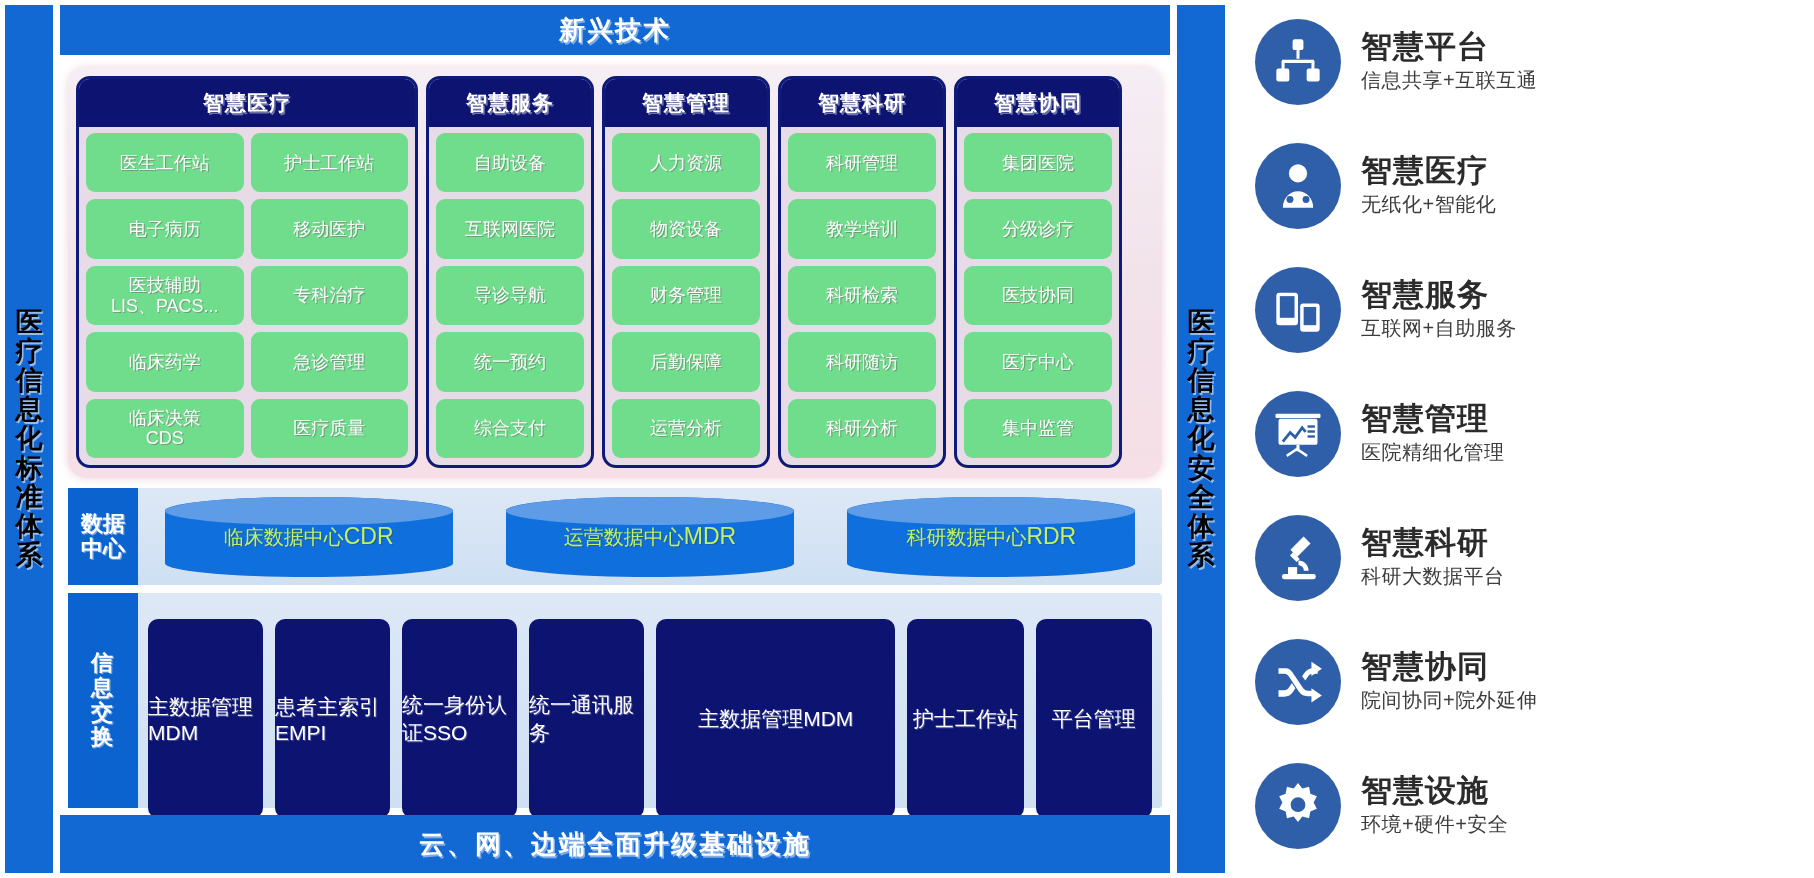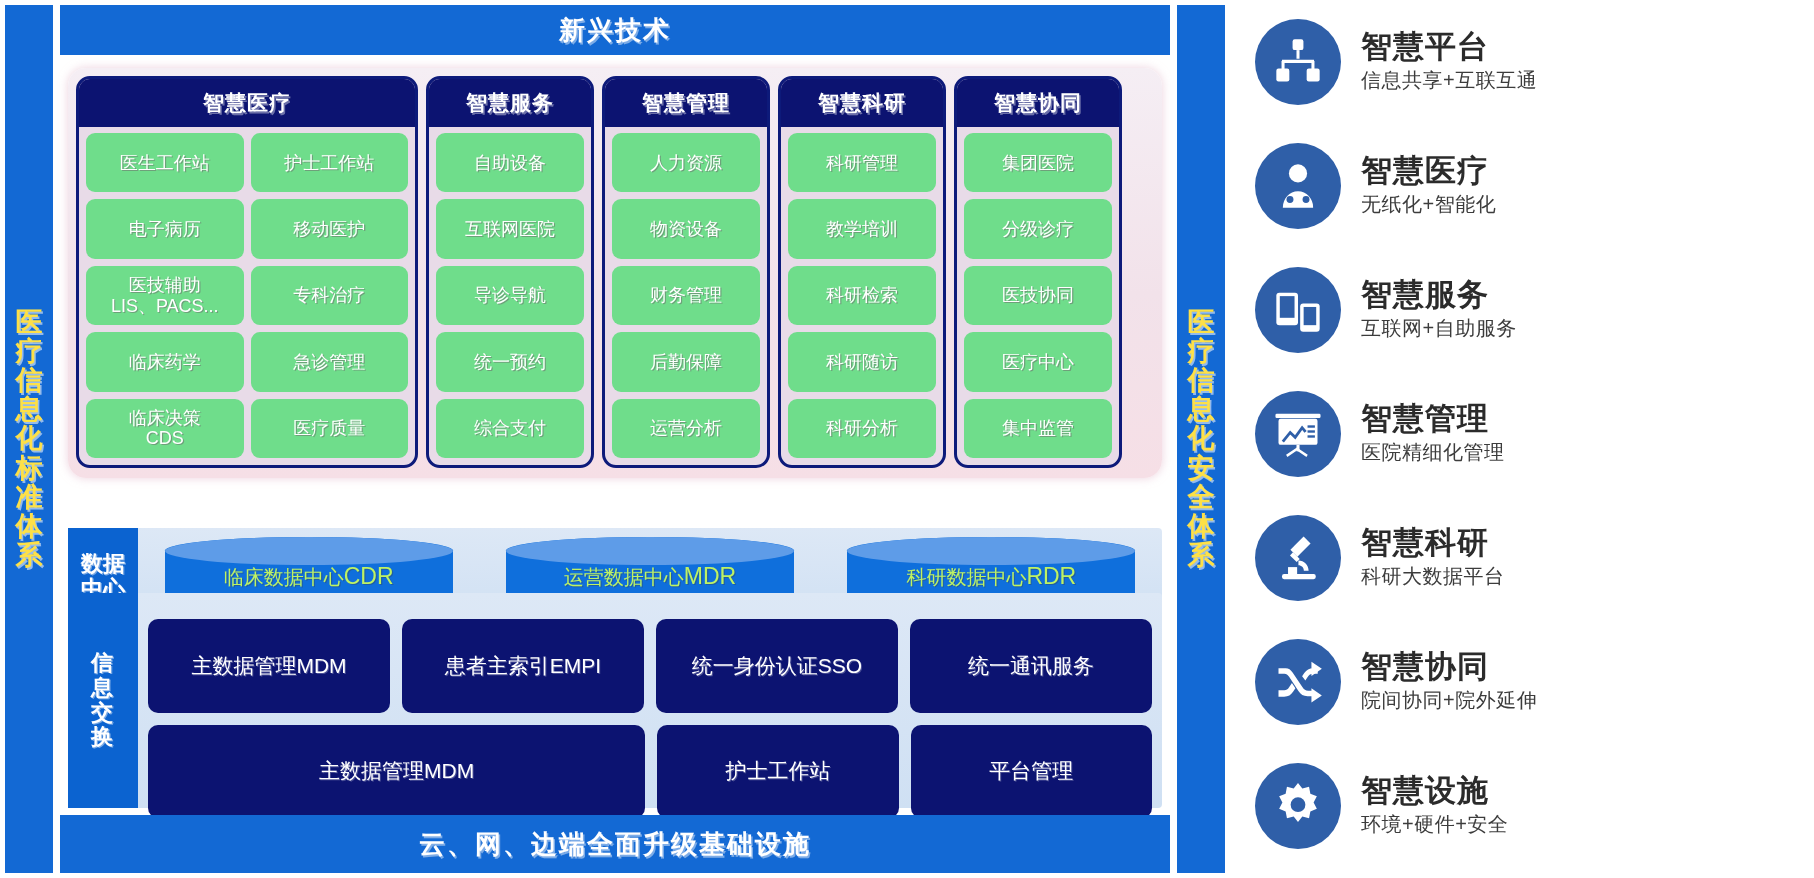--- a/index.html
+++ b/index.html
@@ -8,21 +8,21 @@
     background: #ffffff;
     font-family: "Liberation Sans", "DejaVu Sans", sans-serif;
     overflow: hidden;
   }
   .page { position: relative; width: 1814px; height: 878px; }
 
   
   .rail {
     position: absolute;
     background: #1369d4;
-    color: #fde047;
+    color: #000000;
     font-weight: bold;
     font-size: 27px;
     line-height: 1.08;
     display: flex;
     align-items: center;
     justify-content: center;
     text-align: center;
     letter-spacing: 1px;
     text-shadow: 1.5px 1.5px 0 rgba(255,255,255,.55);
   }
@@ -88,21 +88,21 @@
     text-align: center; line-height: 1.12;
     text-shadow: 1.2px 1.2px 0 rgba(110,110,110,.55);
     white-space: pre-line;
   }
 
   
   .dc-wrap {
     position: absolute; left: 8px; top: 483px; width: 1094px; height: 97px;
     background: linear-gradient(180deg,#dde8f6 0%, #cfe0f3 100%);
     border-radius: 4px;
-    display: flex; align-items: center; margin-top: 40px;
+    display: flex; align-items: center;
   }
   .side-tag {
     width: 70px; height: 100%;
     background: #0b63d0; color: #fff;
     font-size: 22px; font-weight: bold;
     display: flex; flex-direction: column; align-items: center; justify-content: center;
     text-shadow: 1.3px 1.3px 0 rgba(255,255,255,.45);
     line-height: 1.12;
     flex: 0 0 auto;
   }
@@ -125,21 +125,21 @@
   .cyl .t2 { font-size: 23px; }
 
   
   .ix-wrap {
     position: absolute; left: 8px; top: 588px; width: 1094px; height: 215px;
     background: linear-gradient(180deg,#dde8f6 0%, #cfe0f3 100%);
     border-radius: 4px;
     display: flex; align-items: center;
   }
   .side-tag-tall { font-size: 22px; letter-spacing: 2px; }
-  .ix-body { flex: 1; height: 100%; padding: 8px 10px; display: flex; flex-direction: column; gap: 12px; margin-top: 36px; }
+  .ix-body { flex: 1; height: 100%; padding: 8px 10px; display: flex; flex-direction: row; gap: 12px; margin-top: 36px; }
   .ix-row { flex: 1; display: flex; gap: 12px; }
   .pill {
     background: #0c1371; color: #fff;
     border-radius: 10px;
     font-size: 21px;
     display: flex; align-items: center; justify-content: center;
     text-shadow: 1px 1px 0 rgba(255,255,255,.25);
   }
 
   

